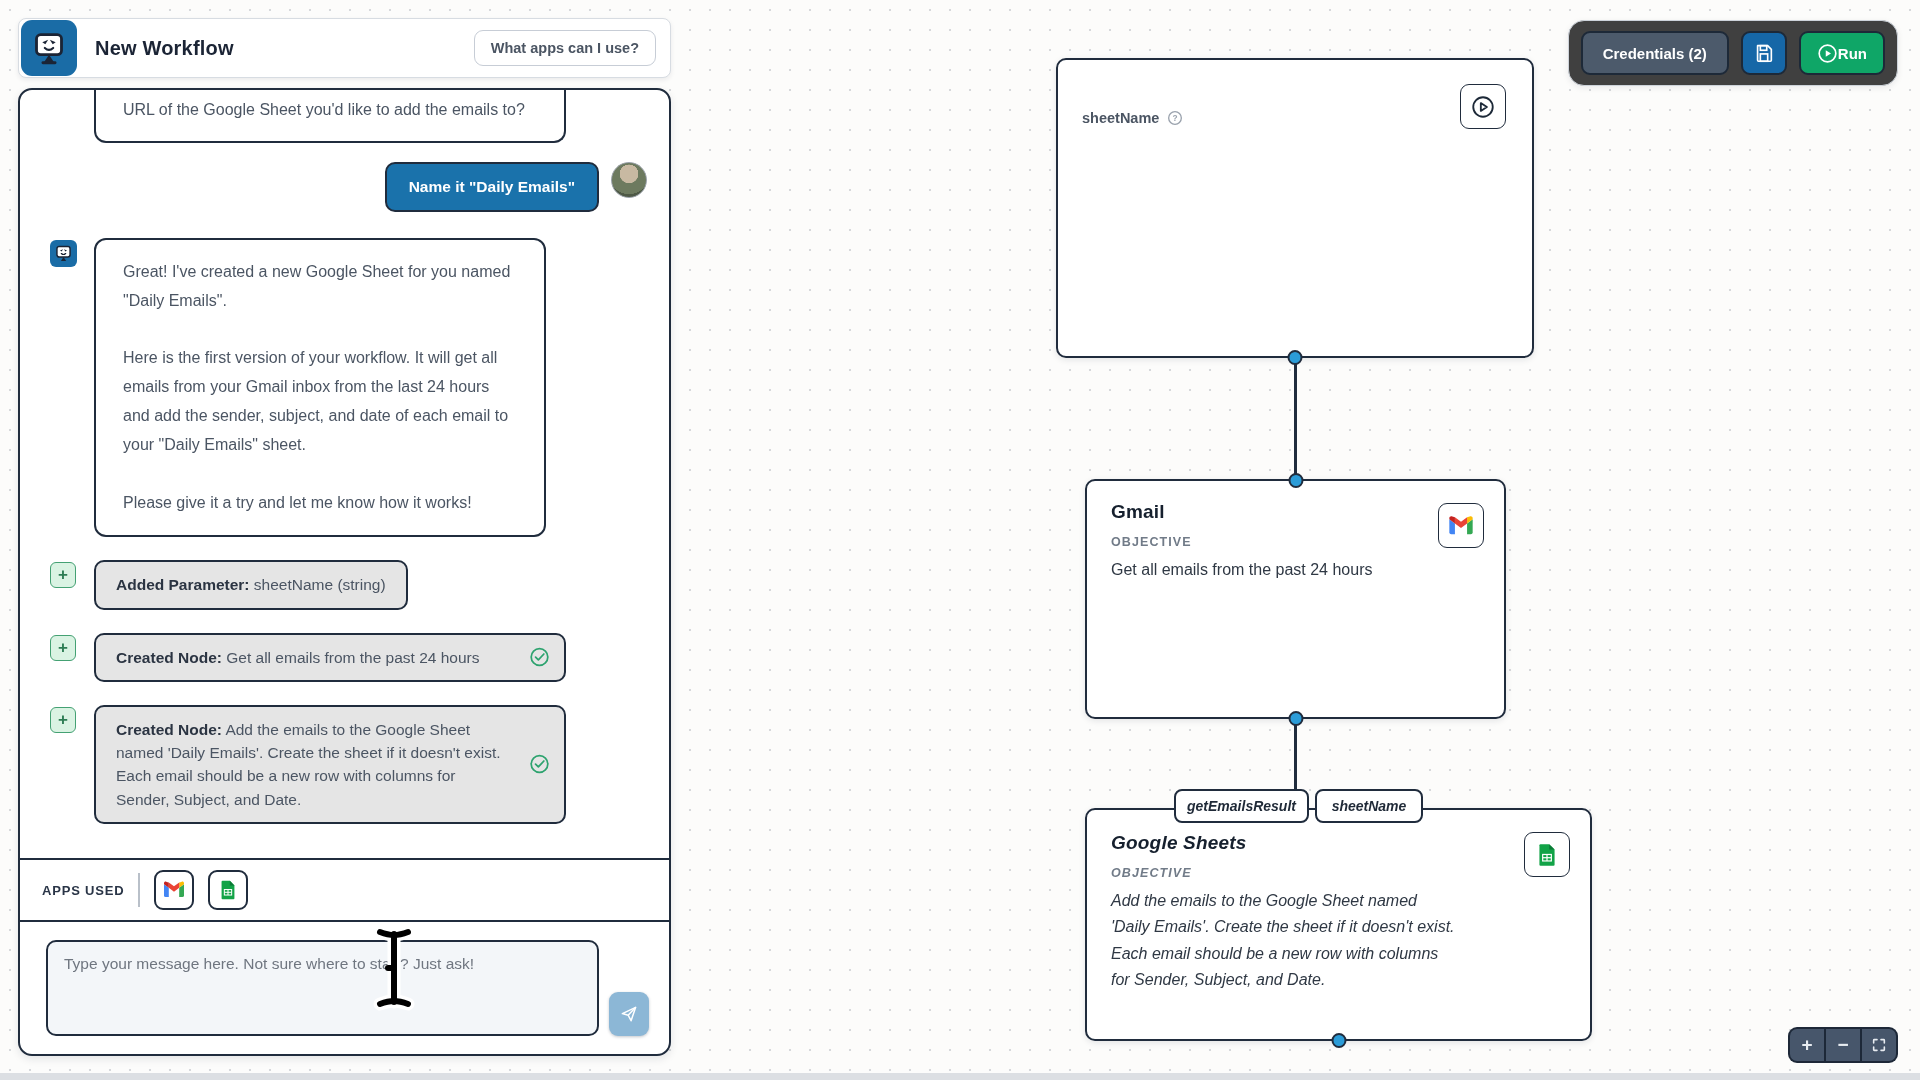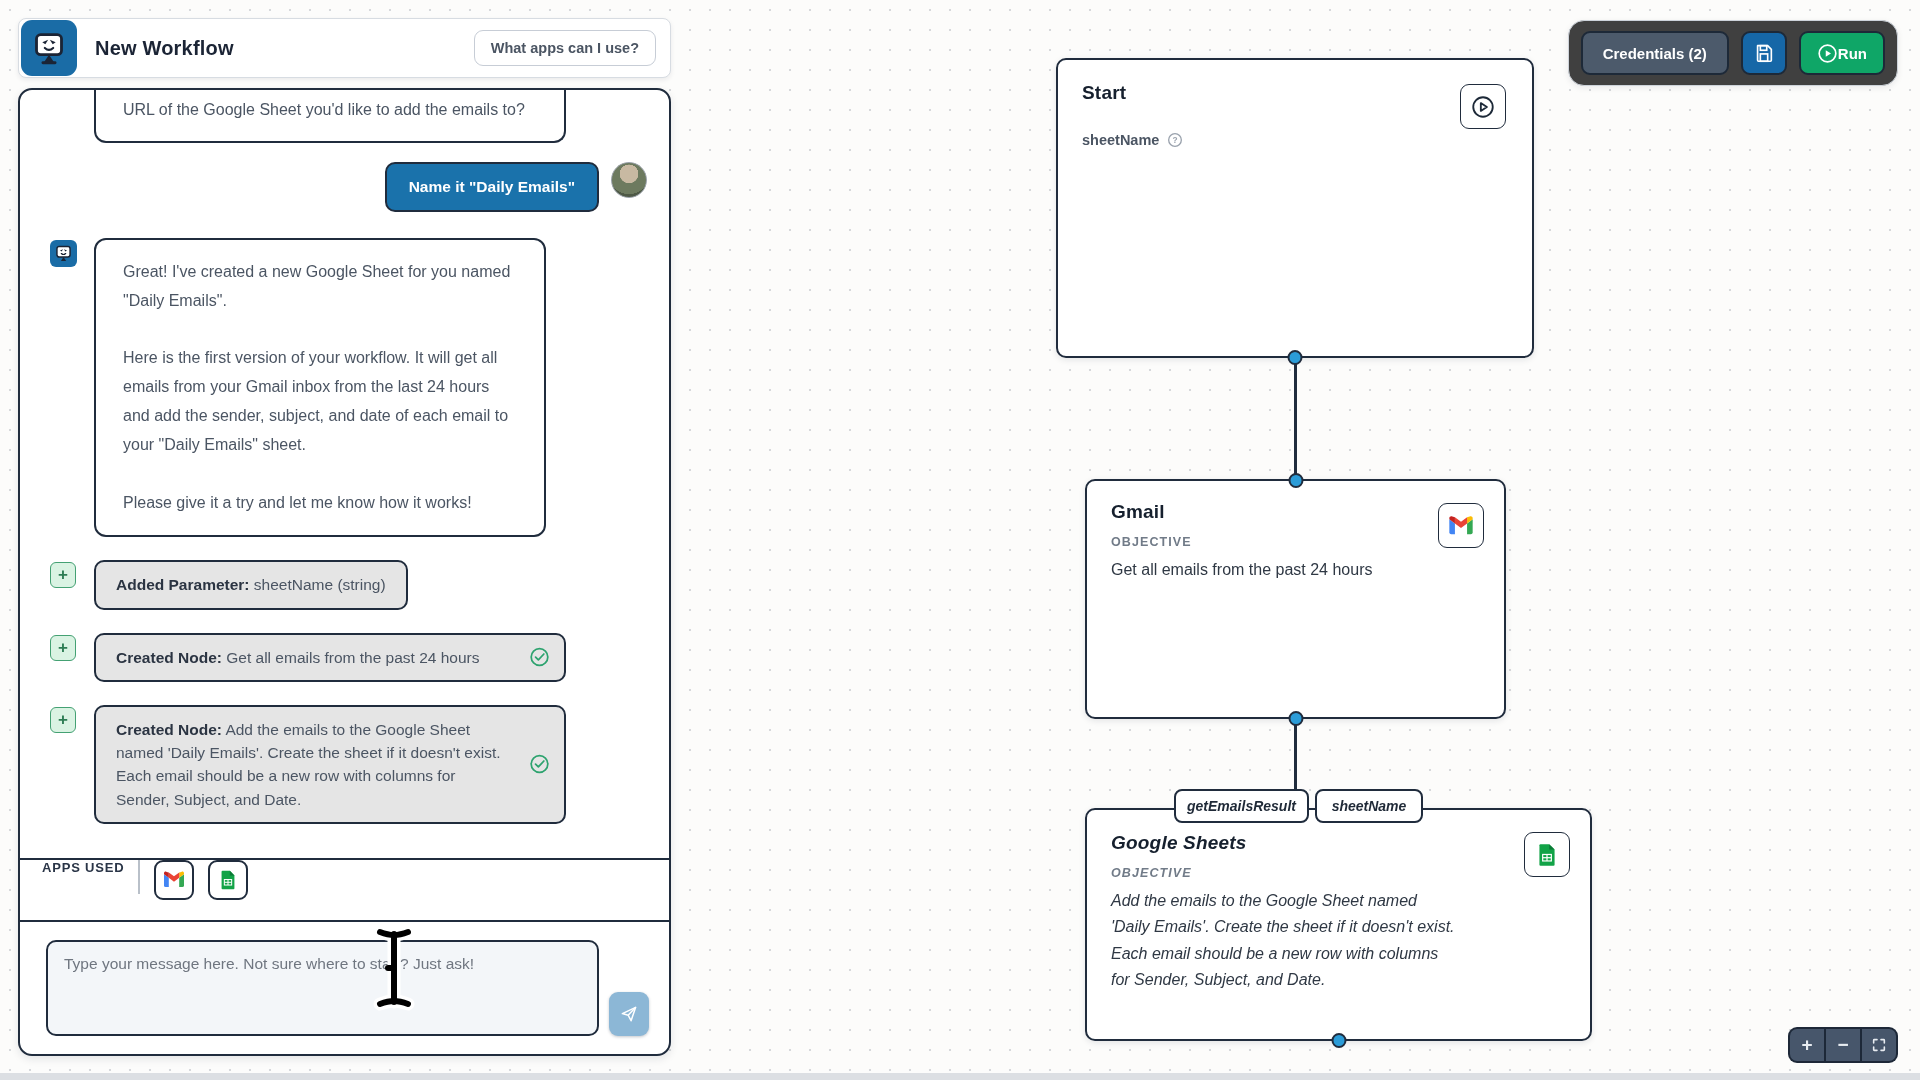--- a/index.html
+++ b/index.html
@@ -46,21 +46,21 @@
   .bot-bubble p + p{margin-top:29px;}
   .event-row{display:flex;align-items:flex-start;margin-top:23px;}
   .plus-btn{width:26px;height:26px;border-radius:6px;background:#daf3e3;border:1.5px solid #44a173;
     color:#2d7d54;font-size:17px;font-weight:700;display:flex;align-items:center;justify-content:center;cursor:pointer;}
   .event-card{position:relative;background:#e5e5e5;border:2px solid #202c3d;border-radius:10px;
     font-size:15.5px;line-height:1.5;color:#4b5563;padding:11px 20px;}
   .event-card b{color:#2b3442;}
   .event-card.wide{width:472px;padding-right:56px;}
   .check-icon{position:absolute;right:14px;top:50%;transform:translateY(-50%);}
 
-  .apps-row{border-top:2px solid #202c3d;height:62px;display:flex;align-items:flex-start;padding:0 22px;gap:14px;flex:0 0 auto;}
+  .apps-row{border-top:2px solid #202c3d;height:62px;display:flex;align-items:center;padding:0 22px;gap:14px;flex:0 0 auto;}
   .apps-label{font-size:13px;font-weight:800;letter-spacing:.8px;color:#2a3547;}
   .vdivider{width:1.5px;height:34px;background:#b9c0c9;}
   .app-chip{width:40px;height:40px;background:#fff;border:2px solid #20severalc3d;border:2px solid #202c3d;border-radius:9px;
     display:flex;align-items:center;justify-content:center;cursor:pointer;}
   .input-row{border-top:2px solid #202c3d;padding:18px 20px 18px 26px;display:flex;align-items:flex-end;gap:10px;flex:0 0 auto;}
   .chat-input{flex:1;height:96px;background:#f3f6f9;border:2px solid #202c3d;border-radius:10px;
     padding:13px 16px;font-family:"Liberation Sans",sans-serif;font-size:15.5px;color:#1f2937;resize:none;outline:none;}
   .chat-input::placeholder{color:#6f7680;}
   .send-btn{width:40px;height:44px;background:#8cb7d6;border:none;border-radius:9px;
     display:flex;align-items:center;justify-content:center;cursor:pointer;box-shadow:0 1px 3px rgba(20,30,50,.25);}
@@ -256,21 +256,20 @@
       <path d="M10 8.2 L16 12 L10 15.8 Z" fill="#fff"></path>
     </svg>
     <span>Run</span>
   </button>
 </div>
 
 <div class="edge" style="left:1294px;top:358px;height:122px;"></div>
 <div class="edge" style="left:1294px;top:719px;height:122px;"></div>
 
 <div class="node" style="left:1056px;top:58px;width:478px;height:300px;padding:22px 24px;">
-  <div class="node-title">Start</div>
   <button class="icon-btn" style="top:24px;right:26px;">
     <svg width="26" height="26" viewBox="0 0 24 24">
       <circle cx="12" cy="12" r="9" fill="none" stroke="#1d2938" stroke-width="1.7"></circle>
       <path d="M10 8.4 L15.6 12 L10 15.6 Z" fill="none" stroke="#1d2938" stroke-width="1.7" stroke-linejoin="round"></path>
     </svg>
   </button>
   <div class="param-label-row">
     <span>sheetName</span>
     <svg width="16" height="16" viewBox="0 0 24 24">
       <circle cx="12" cy="12" r="9.5" fill="none" stroke="#9aa2ad" stroke-width="2"></circle>

